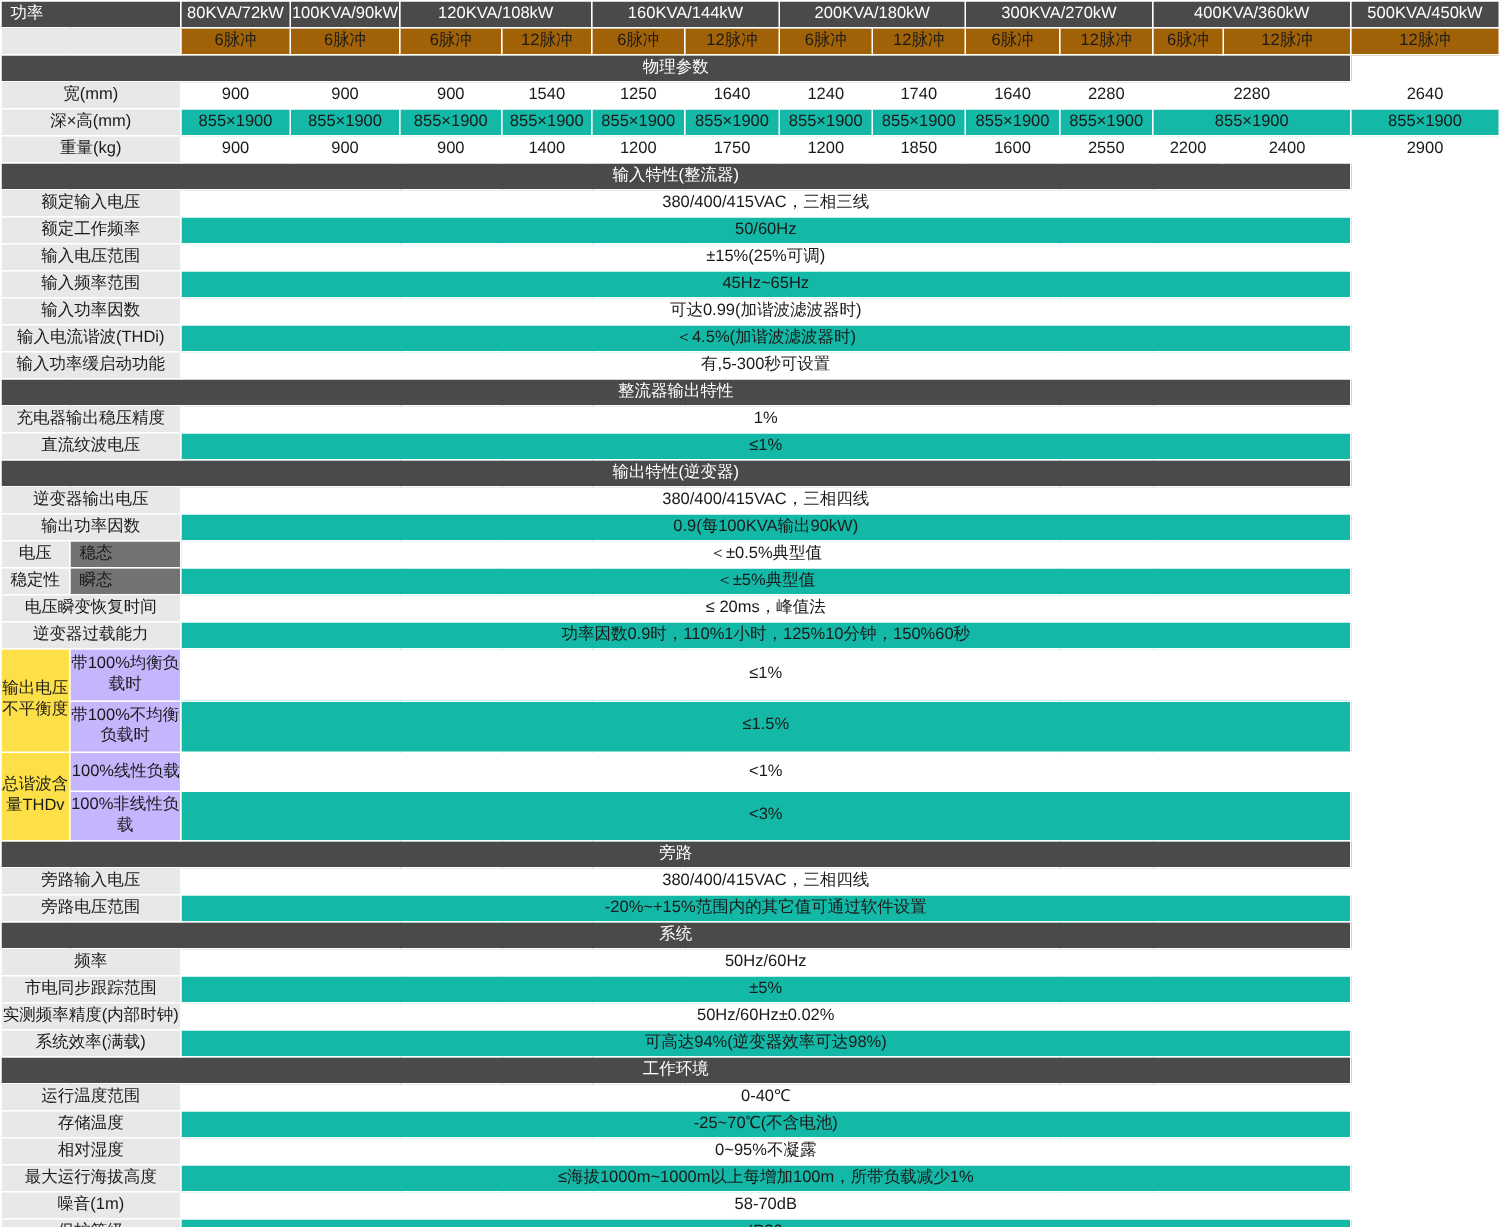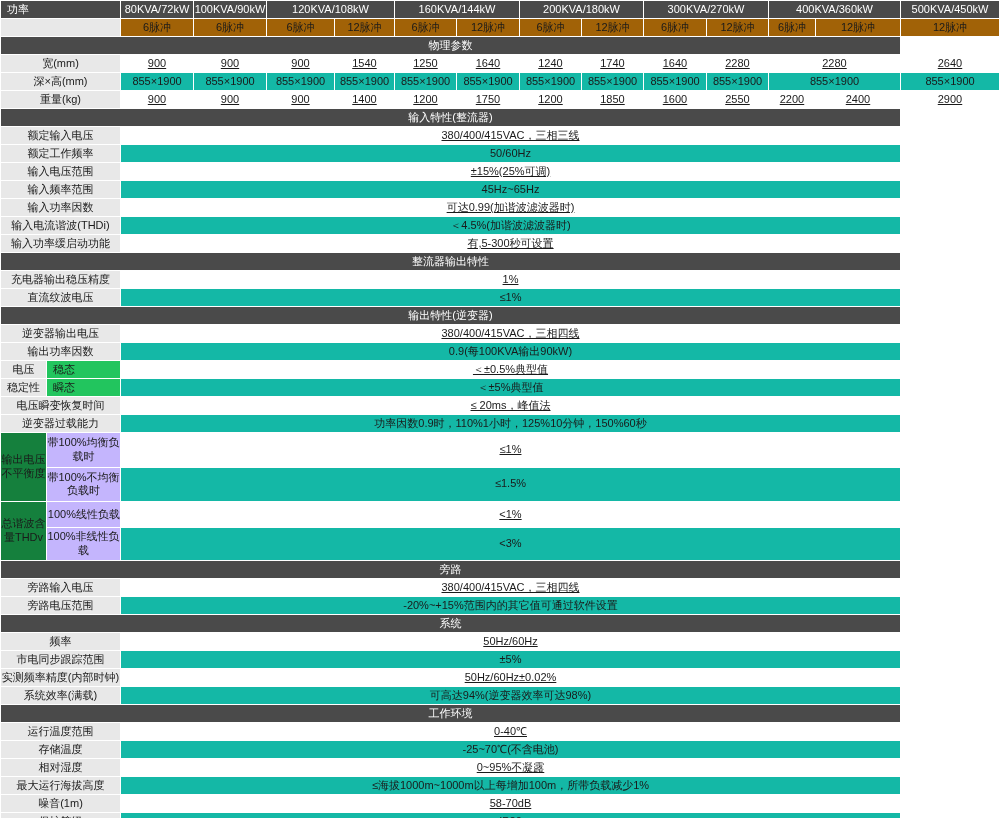--- a/index.html
+++ b/index.html
@@ -50,45 +50,45 @@
     height: 19px;
     font-size: 11.5px;
   }
   .rowlabel {
     background: #e8e8e8;
     text-align: left;
     padding-left: 6px;
     color: #1a1a1a;
   }
   .rowlabel.sub {
-    background: #22c55e;
-    text-align: left;
-    padding-left: 6px;
-  }
-  .val-white { background: #ffffff; text-decoration: underline; }
+    background: #737373;
+    text-align: left;
+    padding-left: 6px;
+  }
+  .val-white { background: #ffffff; }
   .val-gray { background: #14b8a6; }
   .pulse-row td {
     background: #a16207;
     font-size: 10.5px;
   }
   .pulse-row td.first {
     background: #e8e8e8;
   }
   .small { font-size: 10.5px; }
   .tall { height: 34px; }
   .tall3 { height: 40px; }
   .labelcell-split {
     background: #c4b5fd;
     text-align: left;
     padding-left: 6px;
     font-size: 10.5px;
     line-height: 1.2;
   }
   .vlabel {
-    background: #15803d;
+    background: #fde047;
     text-align: left;
     padding-left: 6px;
     font-size: 10.5px;
     line-height: 1.15;
   }
 </style>
 </head>
 <body>
 
 <table class="spec">

